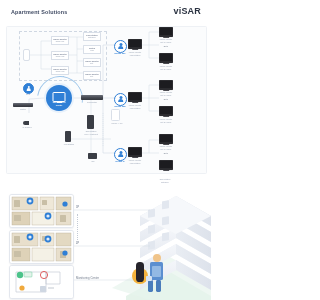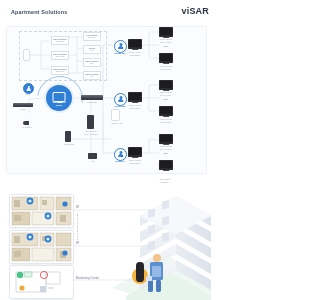--- a/index.html
+++ b/index.html
@@ -5,21 +5,21 @@
   html,body{margin:0;padding:0;}
   body{
     width:211px;height:300px;overflow:hidden;
     background:#ffffff;
     font-family:"Liberation Sans", sans-serif;
     -webkit-font-smoothing:antialiased;
   }
   .page{position:relative;width:211px;height:300px;background:#ffffff;}
 
   
-  .header{position:absolute;left:0;top:0;width:211px;height:26px;background:#ffffff;padding-left:8px;}
+  .header{position:absolute;left:0;top:0;width:211px;height:26px;background:#ffffff;}
   .page-title{
     position:absolute;left:11px;top:9px;
     font-size:5.4px;letter-spacing:.18px;color:#3f4a63;font-weight:bold;
   }
   .logo{
     position:absolute;right:10px;top:6px;
     font-size:9px;font-weight:bold;letter-spacing:.2px;color:#2b3342;
   }
   .logo .lo-v{color:#2b3342;}
 

